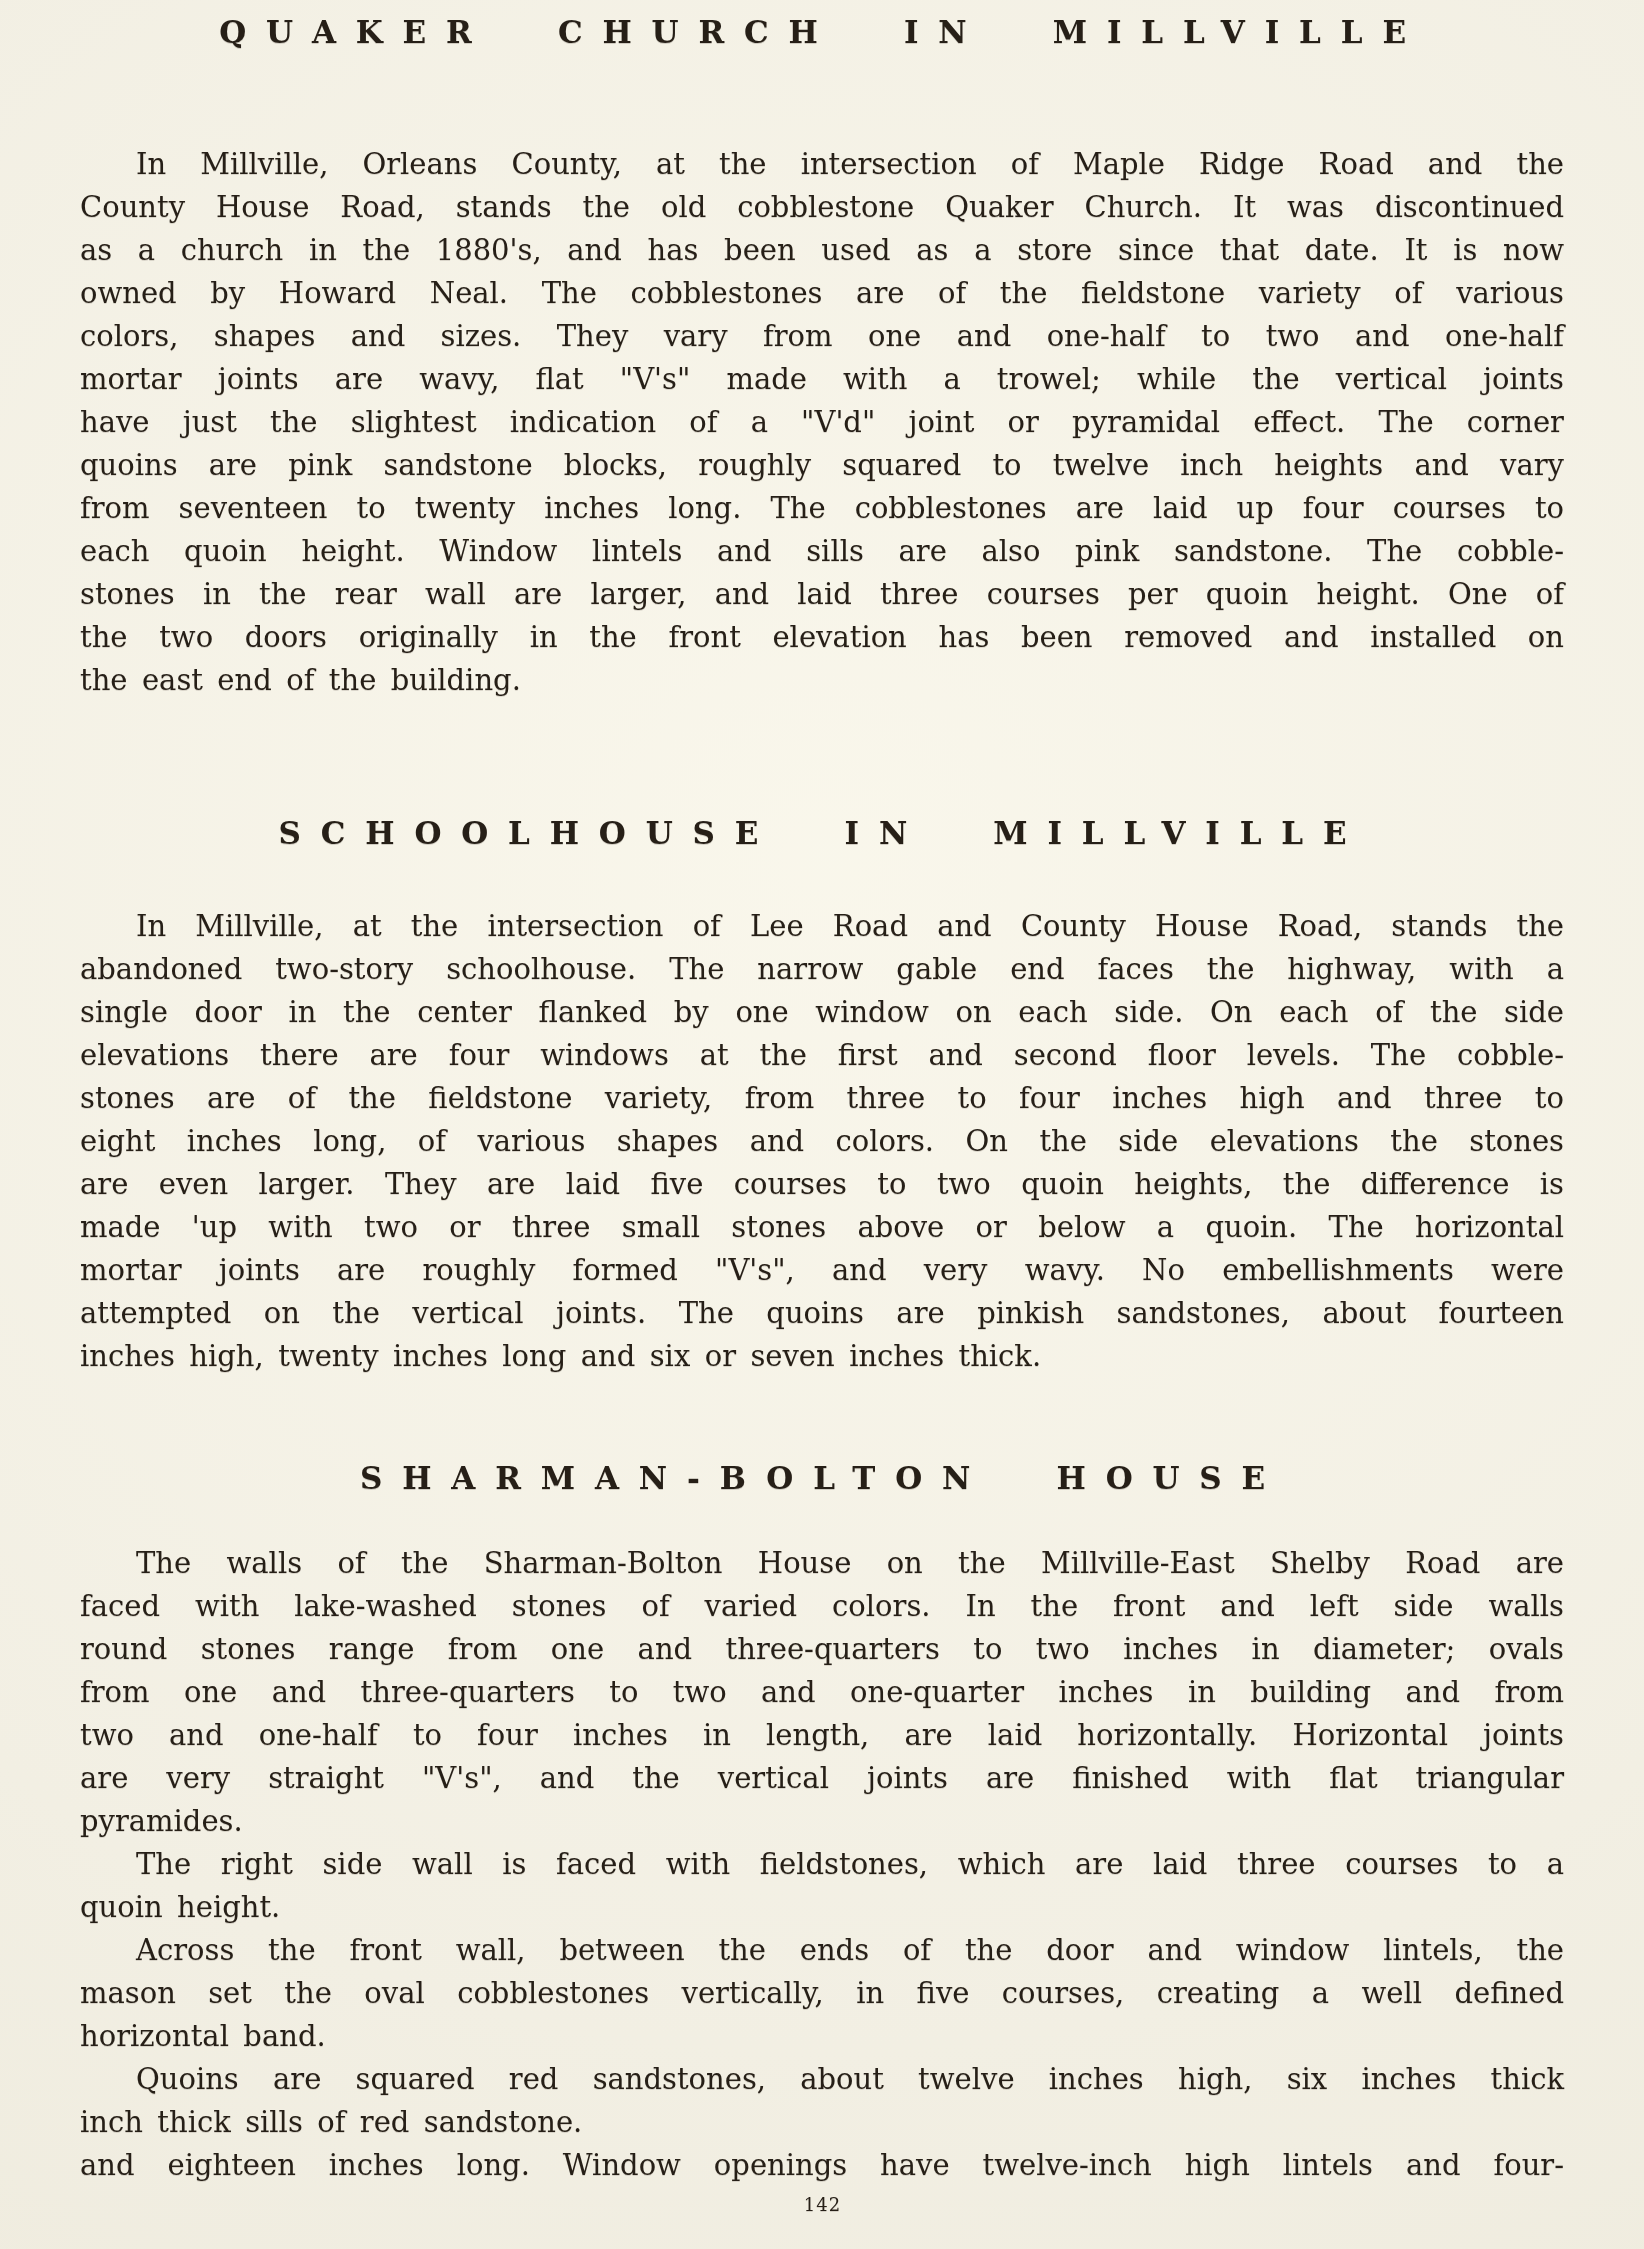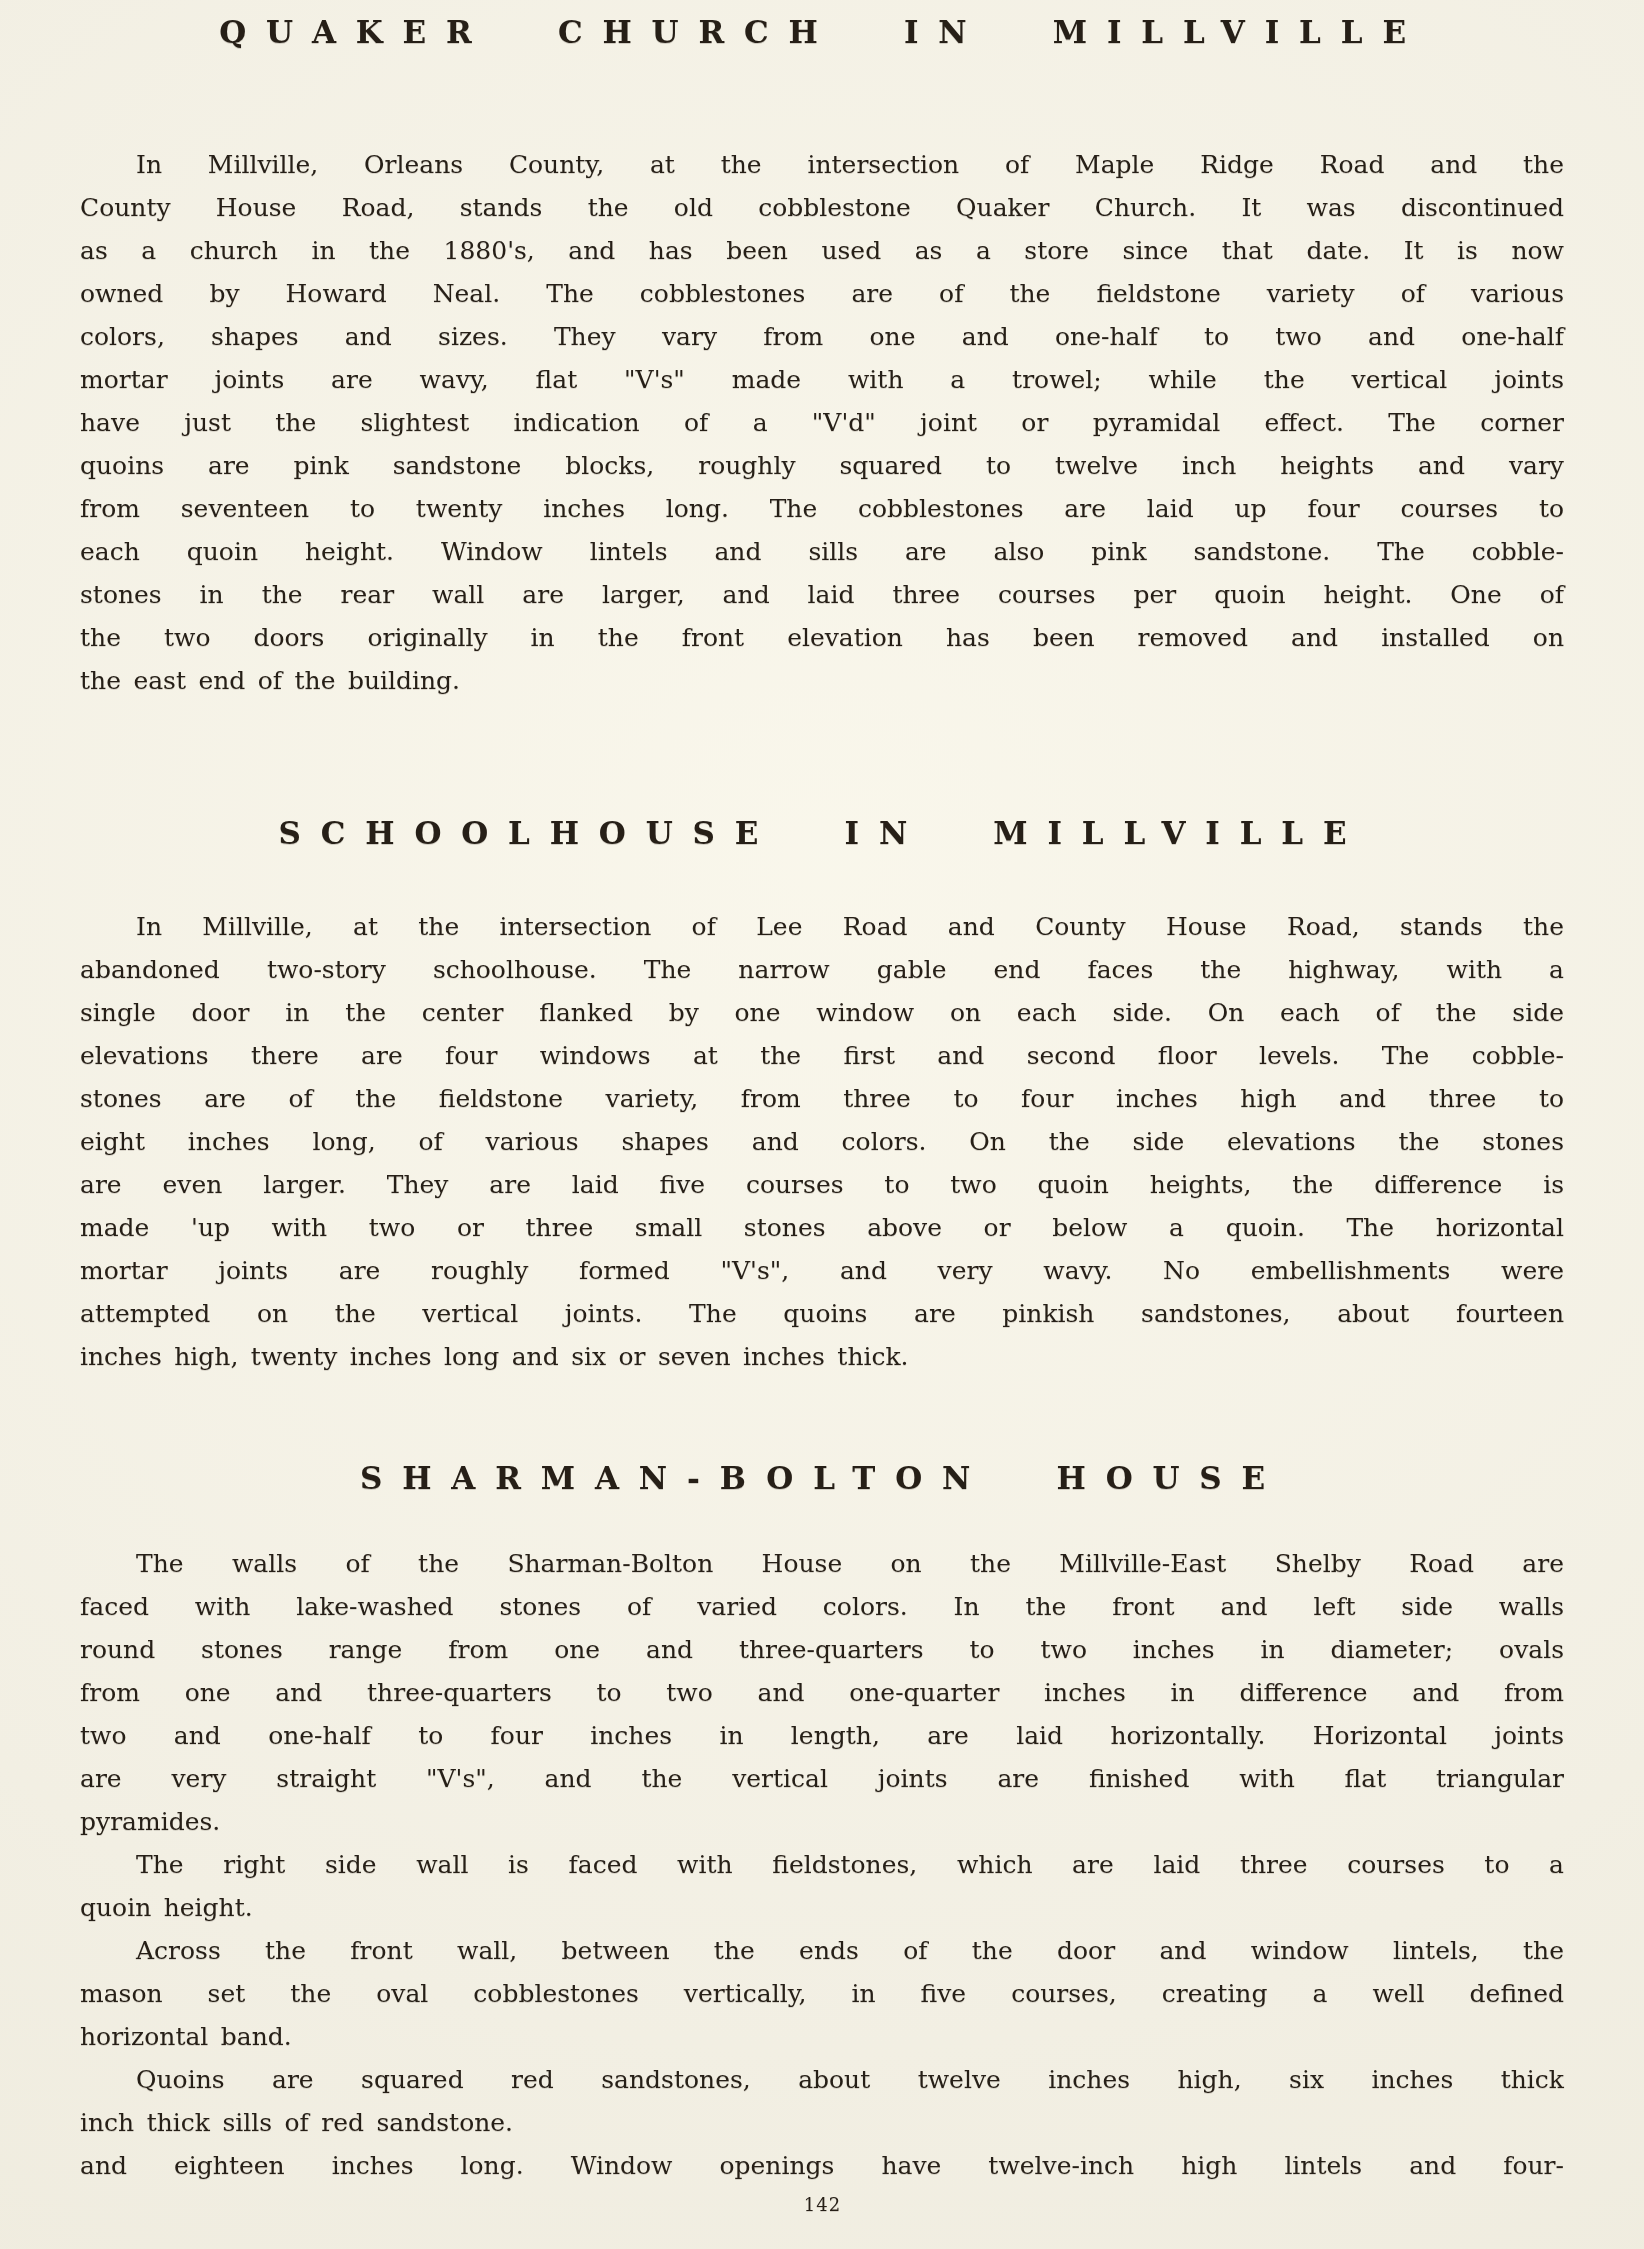--- a/index.html
+++ b/index.html
@@ -27,21 +27,21 @@
     margin: 0; padding: 0;
     text-align: center; white-space: nowrap;
     font-weight: bold;
     font-size: 31px; line-height: 46px;
     letter-spacing: 0.64em; word-spacing: 1.15em;
     text-shadow: 0 1.4px 0.5px rgba(40,30,20,0.18);
   }
   .block {
     position: absolute; left: 80px; width: 1484px;
     line-height: 43px;
-    font-size: 25px;
+    font-size: 29px;
   }
   .line {
     text-align: justify;
     text-align-last: justify;
     white-space: normal;
     text-shadow: 0 1.4px 0.5px rgba(40,30,20,0.14);
   }
   .line.pf { text-indent: 56px; }
   .line.last { text-align-last: left; word-spacing: 0.18em; }
   .pagenum {
@@ -90,21 +90,21 @@
       <div class="line">attempted on the vertical joints. The quoins are pinkish sandstones, about fourteen</div>
       <div class="line last">inches high, twenty inches long and six or seven inches thick.</div>
     </section>
 
   <h2 class="heading" style="top:1455px">SHARMAN-BOLTON HOUSE</h2>
 
   <section class="block" style="top:1542px; line-height:43px">
       <div class="line pf">The walls of the Sharman-Bolton House on the Millville-East Shelby Road are</div>
       <div class="line">faced with lake-washed stones of varied colors. In the front and left side walls</div>
       <div class="line">round stones range from one and three-quarters to two inches in diameter; ovals</div>
-      <div class="line">from one and three-quarters to two and one-quarter inches in difference and from</div>
+      <div class="line">from one and three-quarters to two and one-quarter inches in building and from</div>
       <div class="line">two and one-half to four inches in length, are laid horizontally. Horizontal joints</div>
       <div class="line">are very straight "V's", and the vertical joints are finished with flat triangular</div>
       <div class="line last">pyramides.</div>
       <div class="line pf">The right side wall is faced with fieldstones, which are laid three courses to a</div>
       <div class="line last">quoin height.</div>
       <div class="line pf">Across the front wall, between the ends of the door and window lintels, the</div>
       <div class="line">mason set the oval cobblestones vertically, in five courses, creating a well defined</div>
       <div class="line last">horizontal band.</div>
       <div class="line pf">Quoins are squared red sandstones, about twelve inches high, six inches thick</div>
       <div class="line last">inch thick sills of red sandstone.</div>

